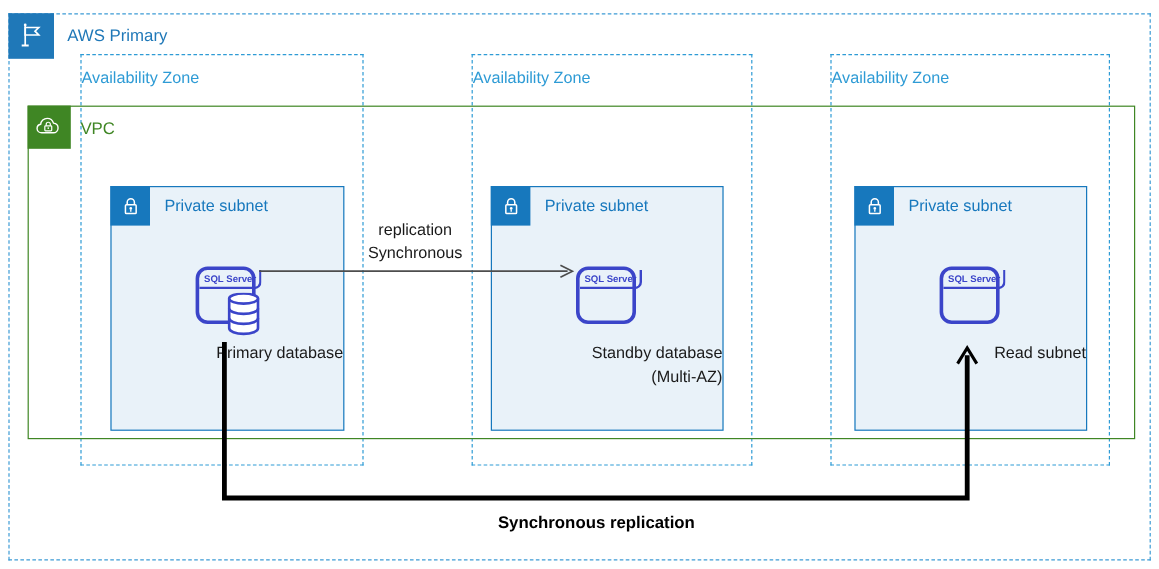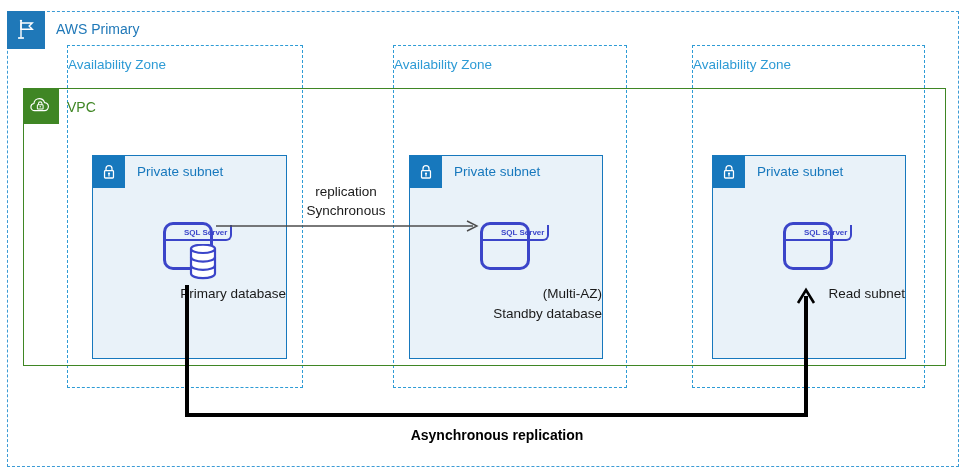--- a/index.html
+++ b/index.html
@@ -36,21 +36,21 @@
   .s2 { left:409px; width:194px; }
   .s3 { left:712px; width:194px; }
   .subnet-icon { position:absolute; left:-1px; top:-1px; width:33px; height:33px;
                  background:#1778BD; display:flex; align-items:center; justify-content:center; }
   .subnet-label { position:absolute; left:44px; top:8px; font-size:13.5px; color:#1778BD; }
 
   
   .sql-icon { position:absolute; left:70px; top:66px; width:50px; height:48px;
               border:3px solid #3B45C9; border-radius:10px; }
   .sql-badge { position:absolute; left:0; top:0; display:inline-block; white-space:nowrap;
-               padding:3px 3px 2px 18px; border-right:2.5px solid #3B45C9;
+               padding:3px 3px 2px 4px; border-right:2.5px solid #3B45C9;
                border-bottom:2.5px solid #3B45C9; border-bottom-right-radius:6px;
                font-size:8px; font-weight:bold; color:#3B45C9; }
   .db-cylinder { position:absolute; left:96px; top:88px; }
 
   .node-label { position:absolute; top:128px; left:0; width:100%; text-align:right;
                 font-size:13.5px; color:#1a1a1a; line-height:20px; }
   .node-label span { display:block; }
 
   
   .sync-label { position:absolute; left:281px; top:182px; width:130px; text-align:center;
@@ -130,22 +130,22 @@
         <rect x="11.3" y="16" width="13.4" height="11" rx="1.2"></rect>
         <circle cx="18" cy="20.6" r="1.7" fill="#fff" stroke="none"></circle>
         <line x1="18" y1="21.8" x2="18" y2="24.6" stroke-width="1.7"></line>
       </svg>
     </div>
     <div class="subnet-label">Private subnet</div>
     <div class="sql-icon">
       <span class="sql-badge">SQL Server</span>
     </div>
     <div class="node-label">
+      <span>Standby database</span>
       <span>(Multi-AZ)</span>
-      <span>Standby database</span>
     </div>
   </div>
 
   <div class="subnet s3">
     <div class="subnet-icon">
       <svg width="24" height="24" viewBox="0 0 36 36" fill="none" stroke="#fff" stroke-width="1.9">
         <path d="M13.5,16 v-3.2 a4.5,4.5 0 0 1 9,0 V16"></path>
         <rect x="11.3" y="16" width="13.4" height="11" rx="1.2"></rect>
         <circle cx="18" cy="20.6" r="1.7" fill="#fff" stroke="none"></circle>
         <line x1="18" y1="21.8" x2="18" y2="24.6" stroke-width="1.7"></line>
@@ -171,15 +171,15 @@
     <g stroke="#000" fill="none">
       <path d="M187,285 L187,415 L806,415 L806,296" stroke-width="4"></path>
       <path d="M798,303 L806,290 L814,303" stroke-width="2.6"></path>
     </g>
   </svg>
 
   <div class="sync-label">
     <span>replication</span>
     <span>Synchronous</span>
   </div>
-  <div class="async-label">Asynchronous replication</div>
+  <div class="async-label">Synchronous replication</div>
 
 </div>
 
 </body></html>

